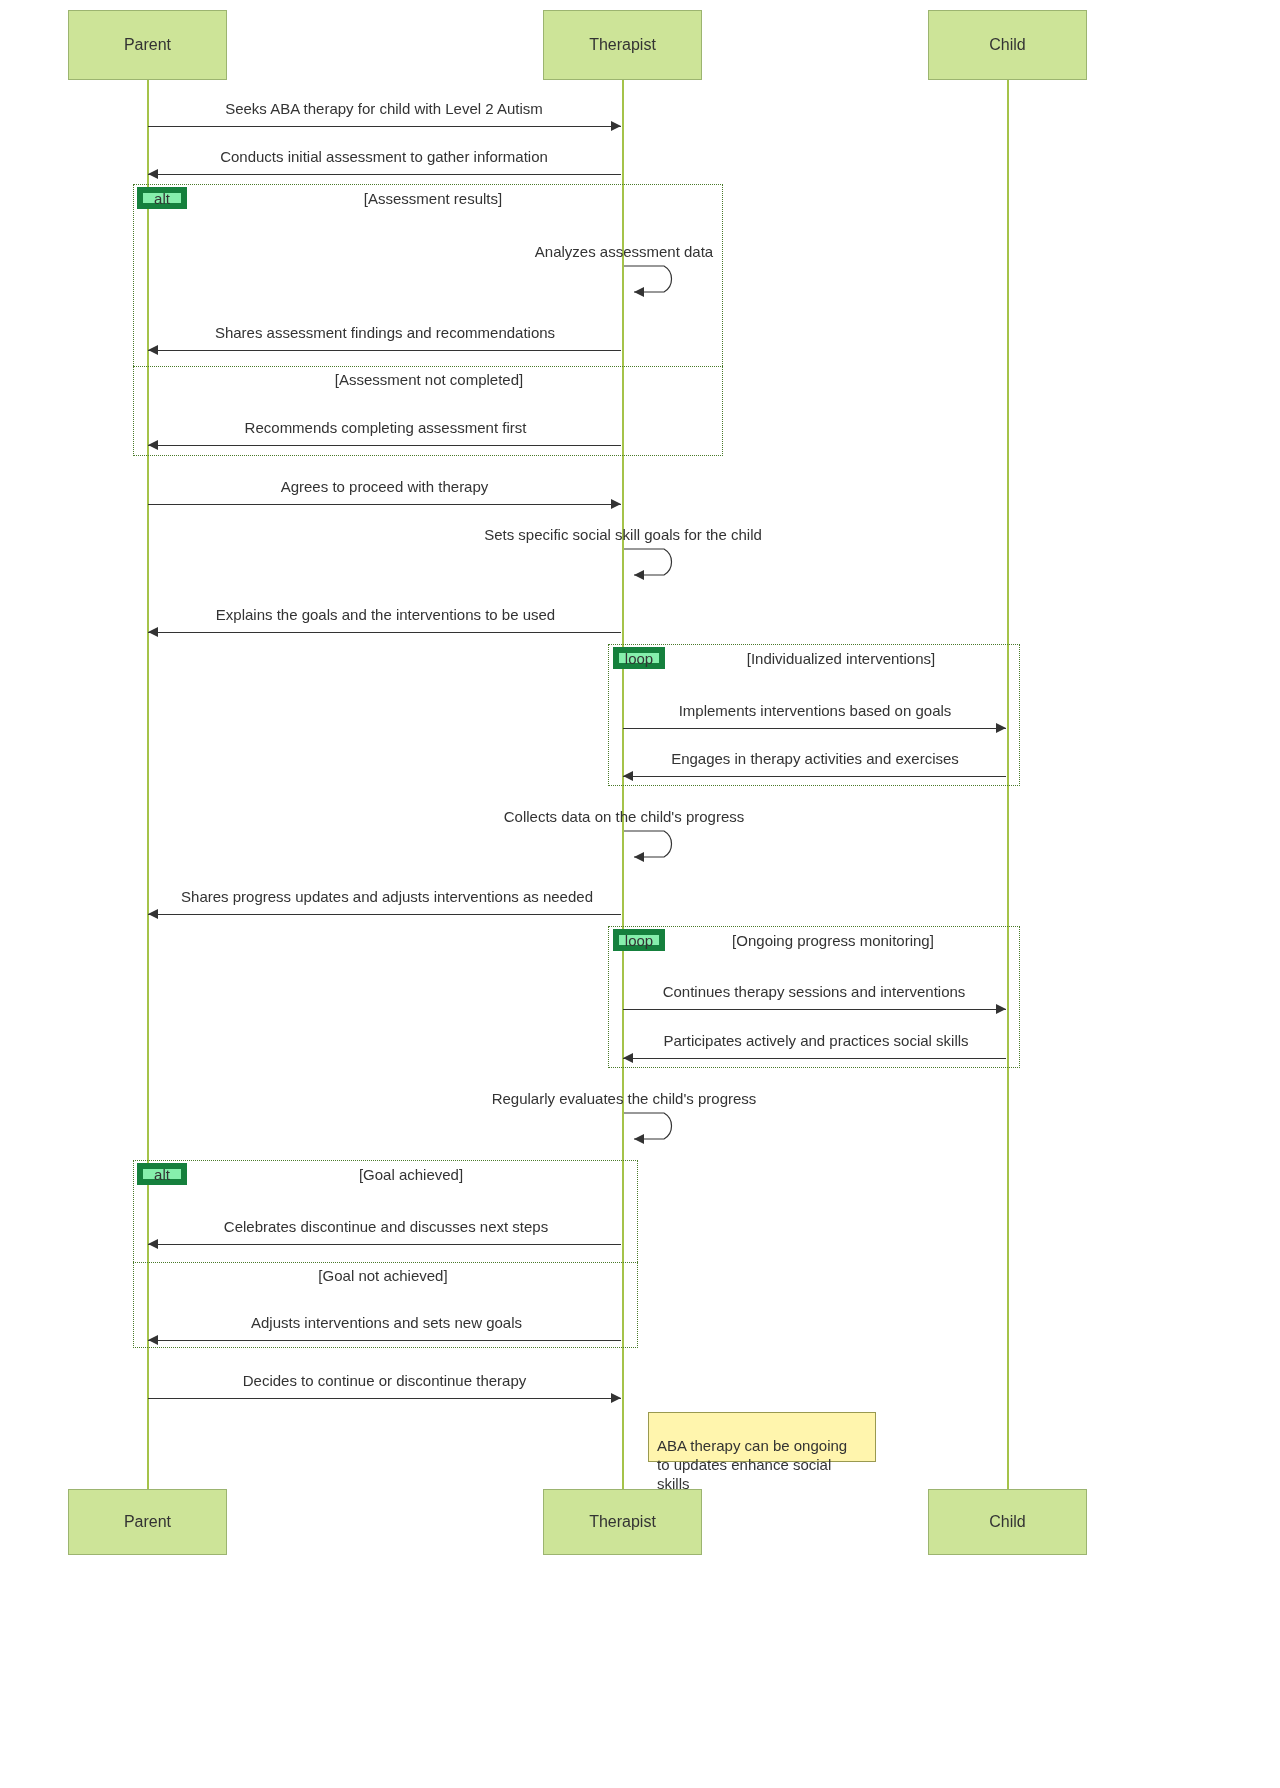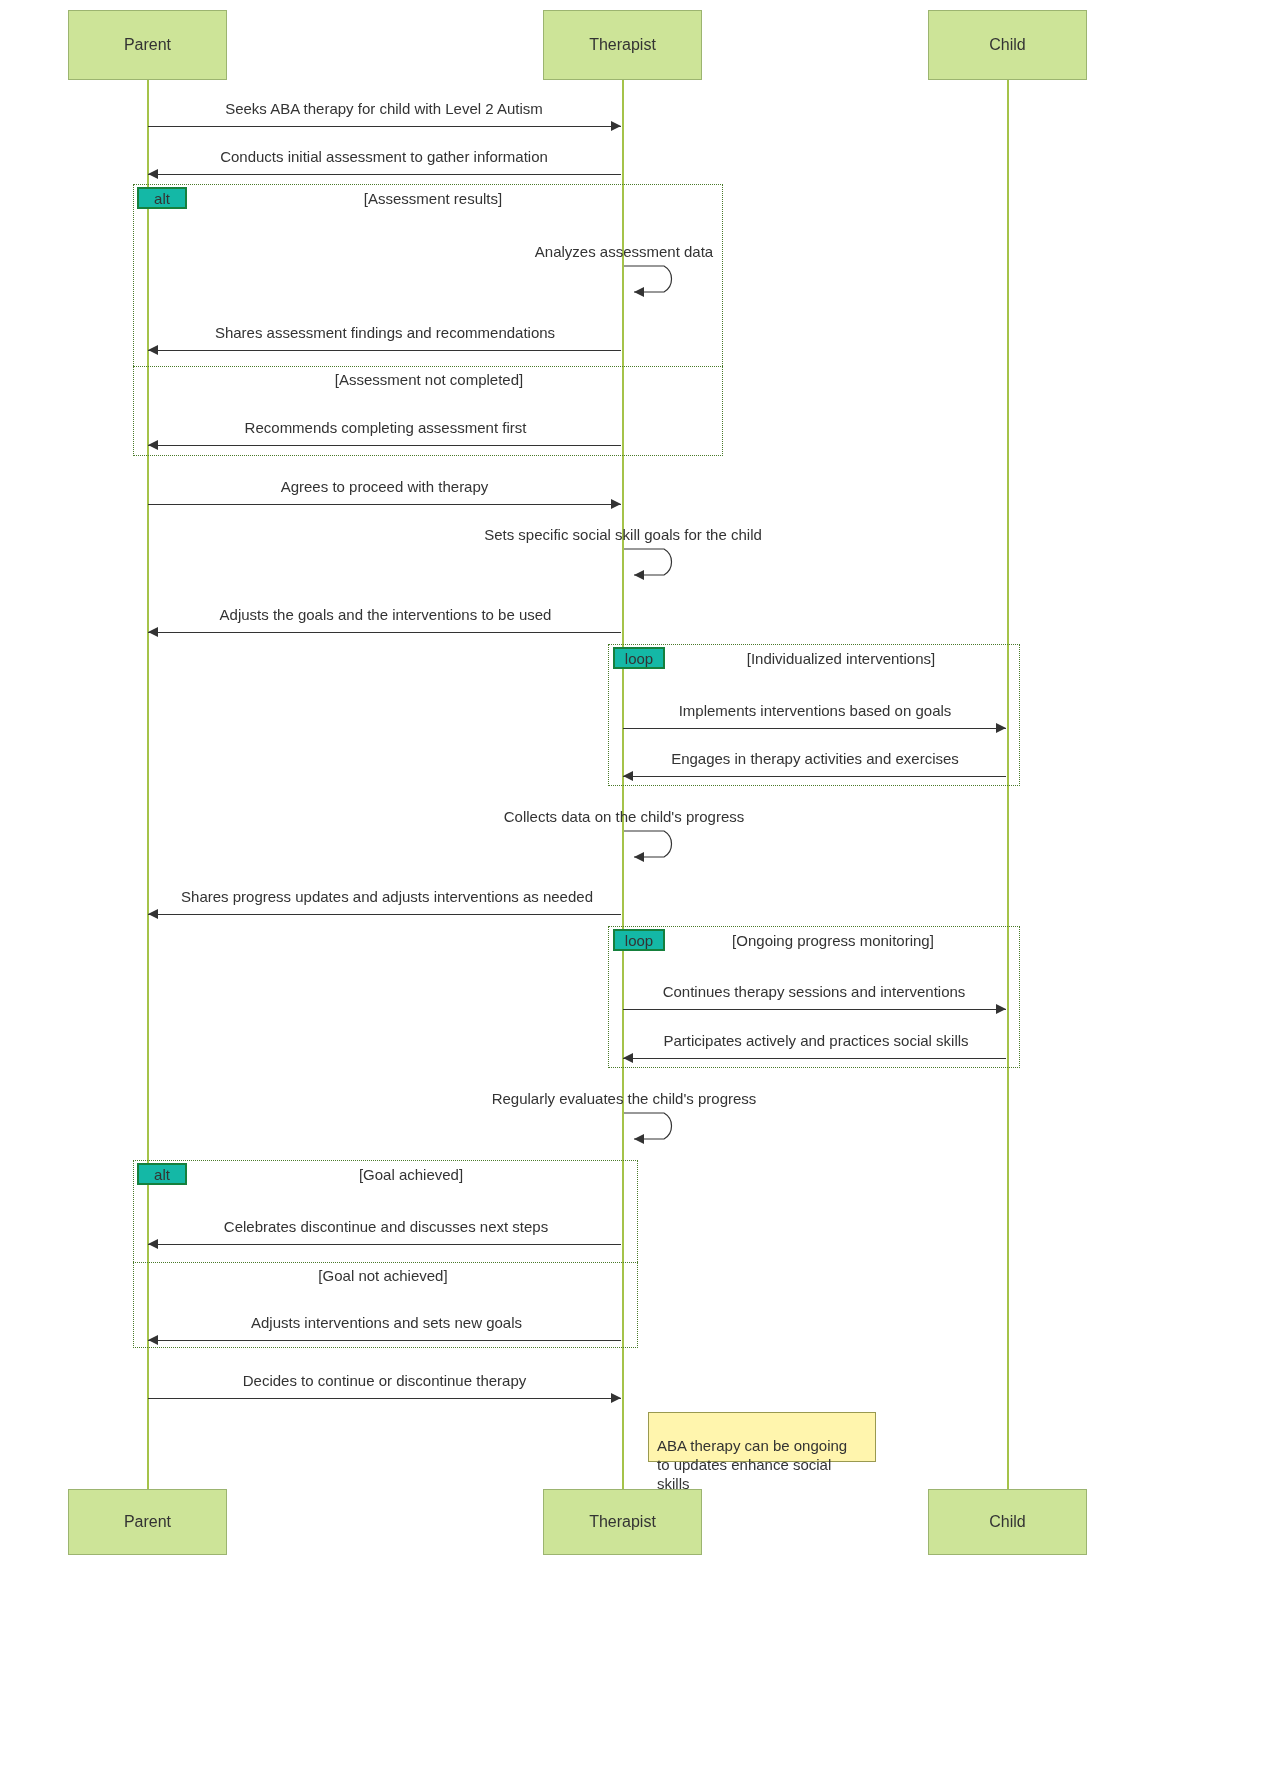--- a/index.html
+++ b/index.html
@@ -47,22 +47,22 @@
     position:absolute;
     border:1.5px dotted #4a7a2a;
     box-sizing:border-box;
     background:transparent;
   }
   .frag-divider{
     position:absolute;height:0;border-top:1.5px dotted #4a7a2a;
   }
   .frag-tag{
     position:absolute;
-    background:#14b8a6;
-    border:2px solid #15803d;
+    background:#86efac;
+    border:6px solid #15803d;
     font-size:15px;color:#333333;
     display:flex;align-items:center;justify-content:center;
     box-sizing:border-box;
   }
   .frag-tag.alt{
      border-bottom-right-radius:0;
   }
   .frag-title{
     position:absolute;
     font-size:15px;color:#333333;
@@ -162,21 +162,21 @@
   <div class="msg-label" style="left:253px;top:478px;width:231px;">Agrees to proceed with therapy</div>
   <div class="msg-line" style="left:132px;top:504px;width:473px;"></div>
   <div class="arrowhead arrow-right" style="left:595px;top:499px;"></div>
 
   <div class="msg-label" style="left:450px;top:526px;width:314px;">Sets specific social skill goals for the child</div>
   <svg class="selfloop" style="left:600px;top:545px;" width="70" height="40" viewBox="0 0 70 40">
     <path d="M8,4 L48,4 A15,15 0 0 1 48,30 L18,30" fill="none" stroke="#333333" stroke-width="1.2"></path>
     <polygon points="18,30 28,25 28,35" fill="#333333"></polygon>
   </svg>
 
-  <div class="msg-label" style="left:179px;top:606px;width:381px;">Adjusts the goals and the interventions to be used</div>
+  <div class="msg-label" style="left:179px;top:606px;width:381px;">Explains the goals and the interventions to be used</div>
   <div class="msg-line" style="left:132px;top:632px;width:473px;"></div>
   <div class="arrowhead arrow-left" style="left:132px;top:627px;"></div>
 
   <div class="msg-label" style="left:646px;top:702px;width:306px;">Implements interventions based on goals</div>
   <div class="msg-line" style="left:607px;top:728px;width:383px;"></div>
   <div class="arrowhead arrow-right" style="left:980px;top:723px;"></div>
 
   <div class="msg-label" style="left:644px;top:750px;width:310px;">Engages in therapy activities and exercises</div>
   <div class="msg-line" style="left:607px;top:776px;width:383px;"></div>
   <div class="arrowhead arrow-left" style="left:607px;top:771px;"></div>

